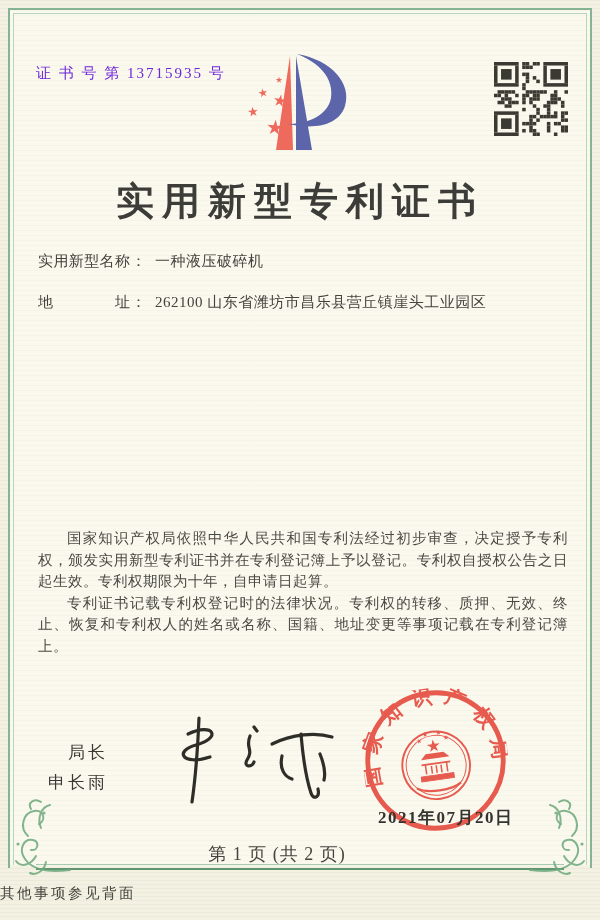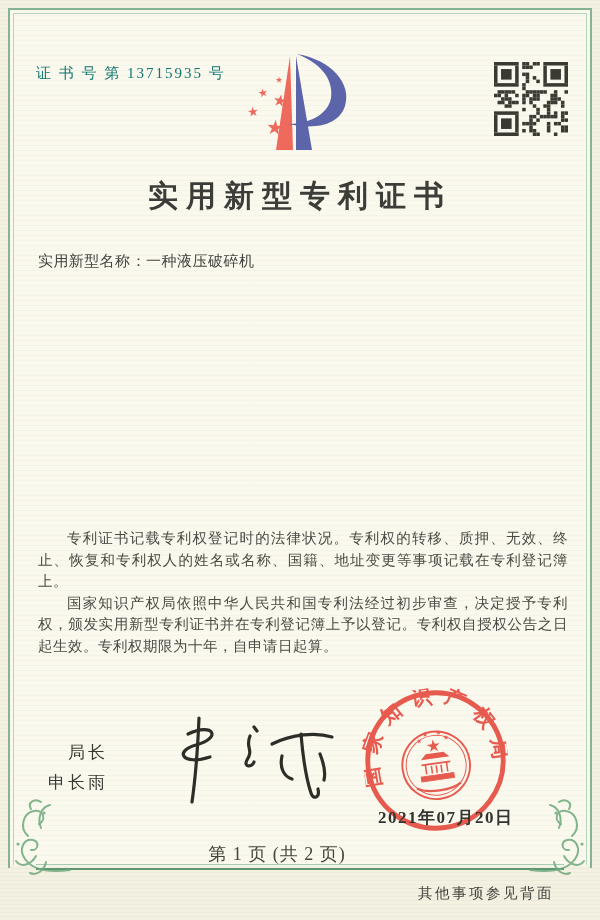--- a/index.html
+++ b/index.html
@@ -12,40 +12,40 @@
   }
   .abs{position:absolute;}
   .frame-fill{left:10px;right:10px;top:10px;bottom:54px;
     background:
       repeating-linear-gradient(to bottom, rgba(134,180,146,0.06) 0 1px, transparent 1px 5px),
       #fbf9ee;}
   .frame-outer{left:8px;right:8px;top:8px;bottom:52px;border:2px solid #86b492;border-bottom:none;}
   .frame-inner{left:13px;right:13px;top:13px;bottom:55px;border:1px solid #b7d4bd;border-bottom:none;}
   .bottom-rule{left:36px;right:36px;top:864px;height:3px;
     border-top:1.5px solid #a6cbb0;border-bottom:2px solid #5e9570;}
-  .cert-no{left:36px;top:64px;font-size:15px;color:#0f766e;letter-spacing:2px;}
+  .cert-no{left:36px;top:64px;font-size:15px;color:#6d28d9;letter-spacing:2px;}
   .logo{left:230px;top:50px;width:140px;height:114px;}
   .qr{left:494px;top:62px;width:74px;height:74px;}
-  .title{left:0;right:0;top:176px;text-align:center;font-size:30px;font-weight:600;
+  .title{left:0;right:0;top:176px;text-align:center;font-size:38px;font-weight:600;
     letter-spacing:8px;color:#3c3c38;}
   .fields{left:38px;right:30px;top:250px;font-size:15px;color:#44443f;}
   .row{margin-bottom:18.5px;line-height:22px;white-space:nowrap;}
   .lbl{display:inline-block;width:92px;text-align:justify;text-align-last:justify;vertical-align:top;}
   .colon{margin-left:1px;}
-  .val{letter-spacing:0.5px;}
+  .val{margin-left:9px;letter-spacing:0.5px;}
   .lbl2{display:inline-block;width:92px;text-align:justify;text-align-last:justify;margin-left:26px;vertical-align:top;}
   .paras{left:38px;right:32px;top:528px;font-size:14.5px;line-height:21.5px;
     color:#4a4a45;text-align:justify;letter-spacing:0.5px;}
   .paras p{margin:0;text-indent:2em;}
   .signer{left:48px;top:738px;font-size:17px;color:#3a3a35;letter-spacing:3px;line-height:30px;text-align:right;}
   .signature{left:162px;top:712px;width:185px;height:98px;}
   .seal{left:363px;top:688px;width:145px;height:145px;transform:rotate(-8deg);}
   .date{left:378px;top:806px;font-size:17px;color:#33332f;letter-spacing:1.5px;font-weight:600;}
   .pageinfo{left:0;right:46px;top:842px;text-align:center;font-size:18px;color:#45453f;letter-spacing:1px;}
-  .backnote{left:0;right:46px;top:884px;text-align:right;font-size:14.5px;color:#45453f;letter-spacing:2.5px;}
+  .backnote{left:0;right:46px;top:884px;text-align:left;font-size:14.5px;color:#45453f;letter-spacing:2.5px;}
   .flourish-l{left:6px;top:798px;width:66px;height:84px;}
   .flourish-r{right:6px;top:798px;width:66px;height:84px;transform:scaleX(-1);}
   svg{display:block;}
 </style>
 </head>
 <body>
 
 <div>
 
   <div class="abs frame-fill"></div>
@@ -190,25 +190,28 @@
       <rect x="57.14" y="95.24" width="4.76" height="4.76"></rect>
       <rect x="80.95" y="95.24" width="4.76" height="4.76"></rect>
     </svg>
 
   <div class="abs title">实用新型专利证书</div>
 
   <div class="abs fields">
     <div class="row">
       <span class="lbl">实用新型名称</span><span class="colon">：</span><span class="val">一种液压破碎机</span>
     </div>
+    <div class="row">
+      <span class="lbl">地址</span><span class="colon">：</span><span class="val">262100 山东省潍坊市昌乐县营丘镇崖头工业园区</span>
+    </div>
   </div>
 
   <div class="abs paras">
+    <p>国家知识产权局依照中华人民共和国专利法经过初步审查，决定授予专利权，颁发实用新型专利证书并在专利登记簿上予以登记。专利权自授权公告之日起生效。专利权期限为十年，自申请日起算。</p>
     <p>专利证书记载专利权登记时的法律状况。专利权的转移、质押、无效、终止、恢复和专利权人的姓名或名称、国籍、地址变更等事项记载在专利登记簿上。</p>
-    <p>国家知识产权局依照中华人民共和国专利法经过初步审查，决定授予专利权，颁发实用新型专利证书并在专利登记簿上予以登记。专利权自授权公告之日起生效。专利权期限为十年，自申请日起算。</p>
   </div>
 
   <div class="abs signer">
     <div>局长</div>
     <div>申长雨</div>
   </div>
 
   <svg class="abs signature" viewBox="0 0 185 98" fill="none" stroke="#2e2e28" stroke-width="3.2" stroke-linecap="round">
     <path d="M26,22 C52,10 60,26 34,33 C12,39 20,54 48,45"></path>
     <path d="M37,6 C36,30 34,62 30,90"></path>

